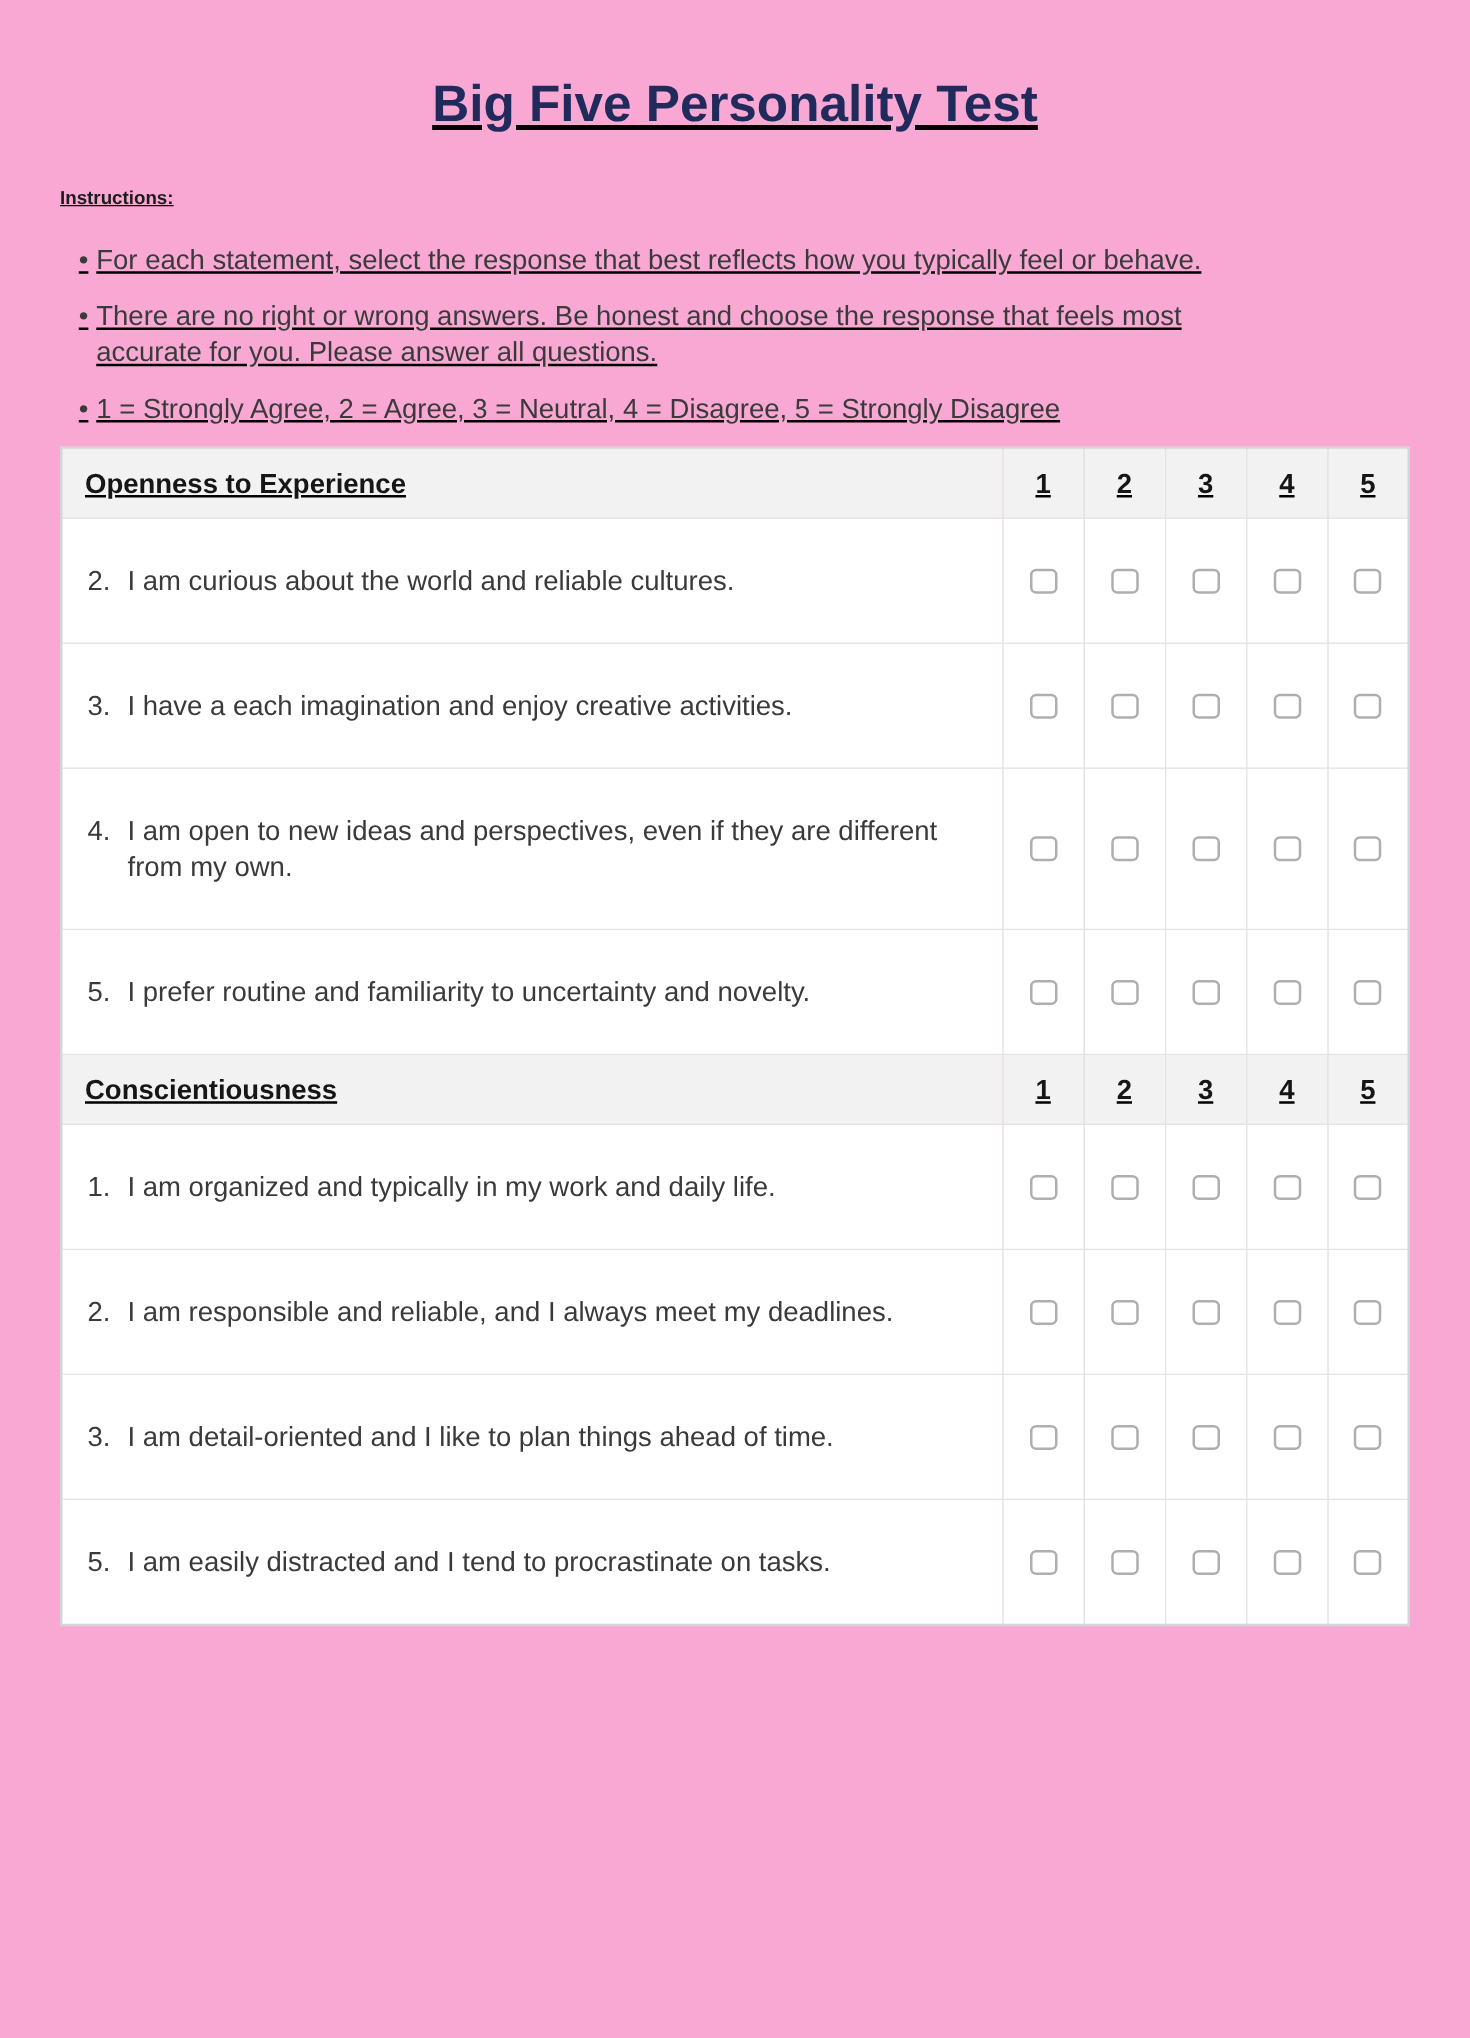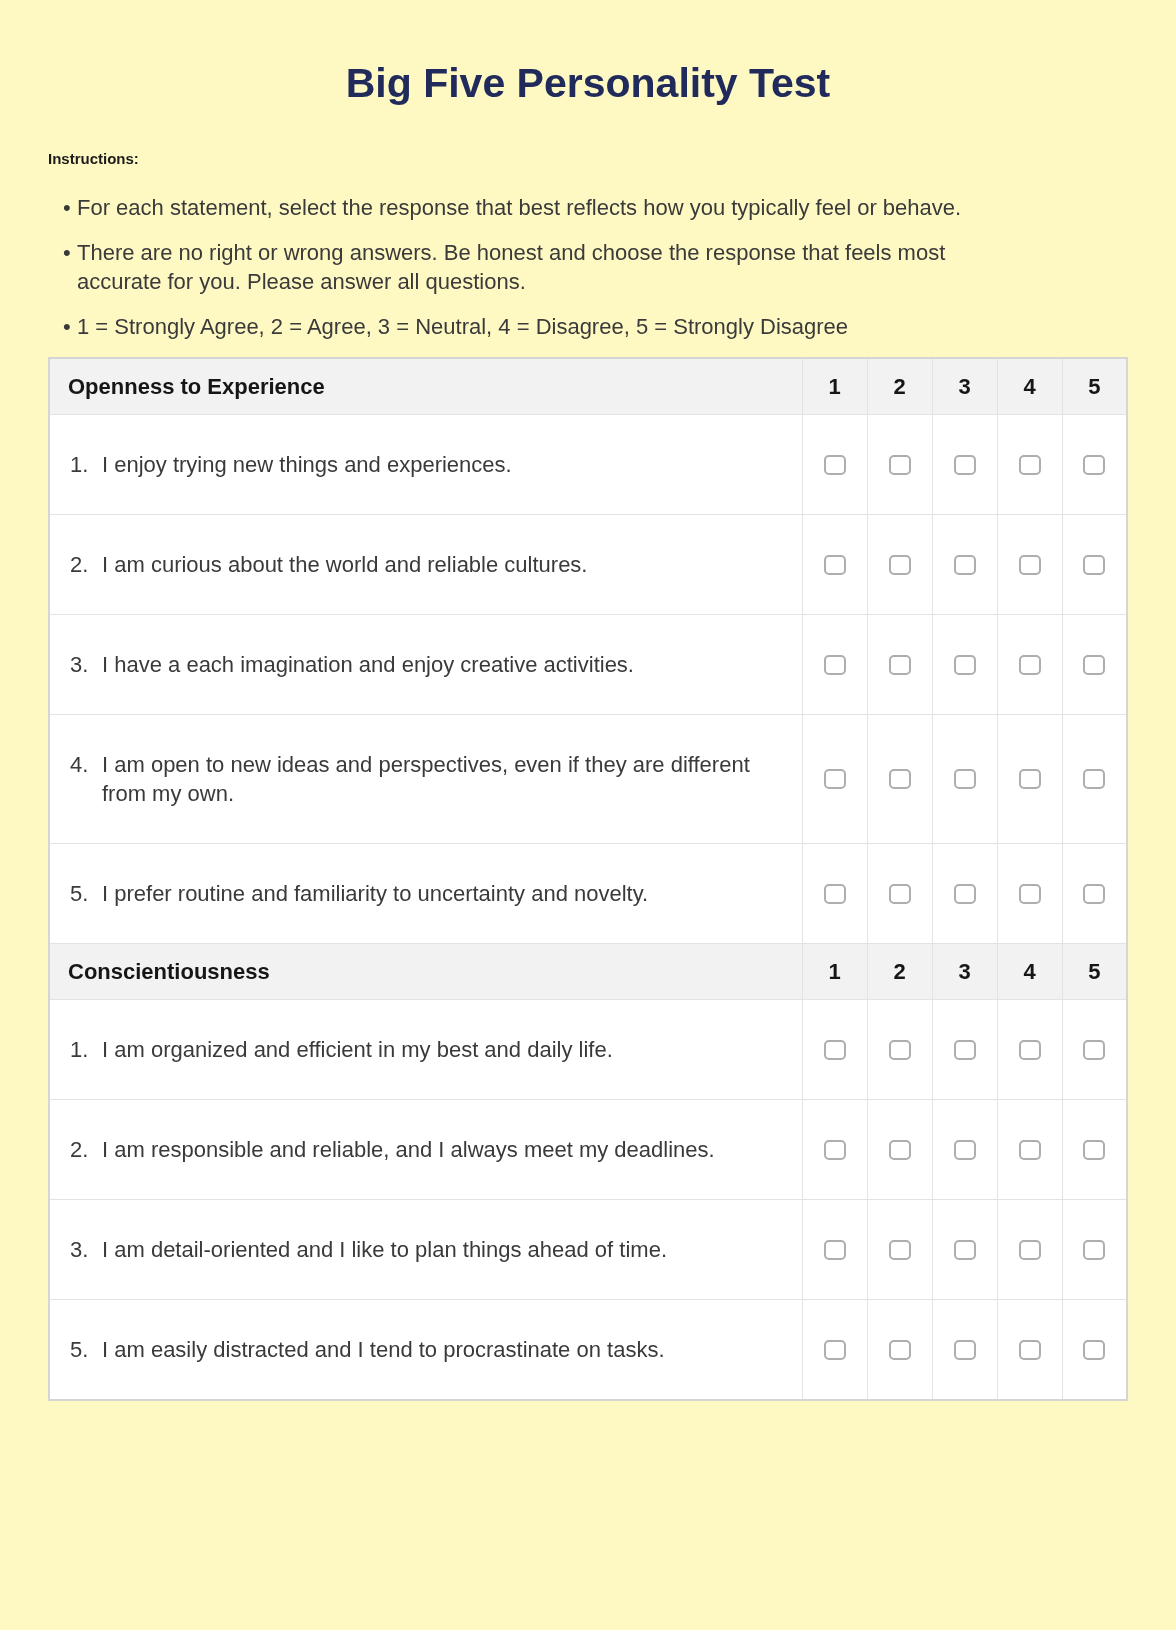--- a/index.html
+++ b/index.html
@@ -14,22 +14,23 @@
   * { box-sizing: border-box; }
   html, body {
     margin: 0; padding: 0;
     background: #ffffff;
     font-family: "Liberation Sans", "DejaVu Sans", sans-serif;
   }
   .page {
     width: 1176px;
     height: 1630px;
     padding: 0 48px;
-    background: #fef9c3;
+    background: #f9a8d4;
     overflow: hidden;
+    text-decoration: underline;
   }
   h1.title {
     margin: 58px 0 0 0;
     text-align: center;
     font-size: 41px;
     line-height: 50px;
     font-weight: 700;
     color: var(--title-color);
   }
   .instr-head {
@@ -155,40 +156,20 @@
 
       <tr class="sec-row">
         <td class="sec-title-cell">Openness to Experience</td>
         <td class="scale-cell">1</td>
         <td class="scale-cell">2</td>
         <td class="scale-cell">3</td>
         <td class="scale-cell">4</td>
         <td class="scale-cell">5</td>
       </tr>
 
-      <tr class="q-row">
-        <td class="q-cell">
-          <span class="q-num">1.</span><span class="q-text">I enjoy trying new things and experiences.</span>
-        </td>
-        <td class="cb-cell">
-            <div class="cb"></div>
-          </td>
-        <td class="cb-cell">
-            <div class="cb"></div>
-          </td>
-        <td class="cb-cell">
-            <div class="cb"></div>
-          </td>
-        <td class="cb-cell">
-            <div class="cb"></div>
-          </td>
-        <td class="cb-cell">
-            <div class="cb"></div>
-          </td>
-      </tr>
 
       <tr class="q-row">
         <td class="q-cell">
           <span class="q-num">2.</span><span class="q-text">I am curious about the world and reliable cultures.</span>
         </td>
         <td class="cb-cell">
             <div class="cb"></div>
           </td>
         <td class="cb-cell">
             <div class="cb"></div>
@@ -271,21 +252,21 @@
         <td class="sec-title-cell">Conscientiousness</td>
         <td class="scale-cell">1</td>
         <td class="scale-cell">2</td>
         <td class="scale-cell">3</td>
         <td class="scale-cell">4</td>
         <td class="scale-cell">5</td>
       </tr>
 
       <tr class="q-row">
         <td class="q-cell">
-          <span class="q-num">1.</span><span class="q-text">I am organized and efficient in my best and daily life.</span>
+          <span class="q-num">1.</span><span class="q-text">I am organized and typically in my work and daily life.</span>
         </td>
         <td class="cb-cell">
             <div class="cb"></div>
           </td>
         <td class="cb-cell">
             <div class="cb"></div>
           </td>
         <td class="cb-cell">
             <div class="cb"></div>
           </td>

